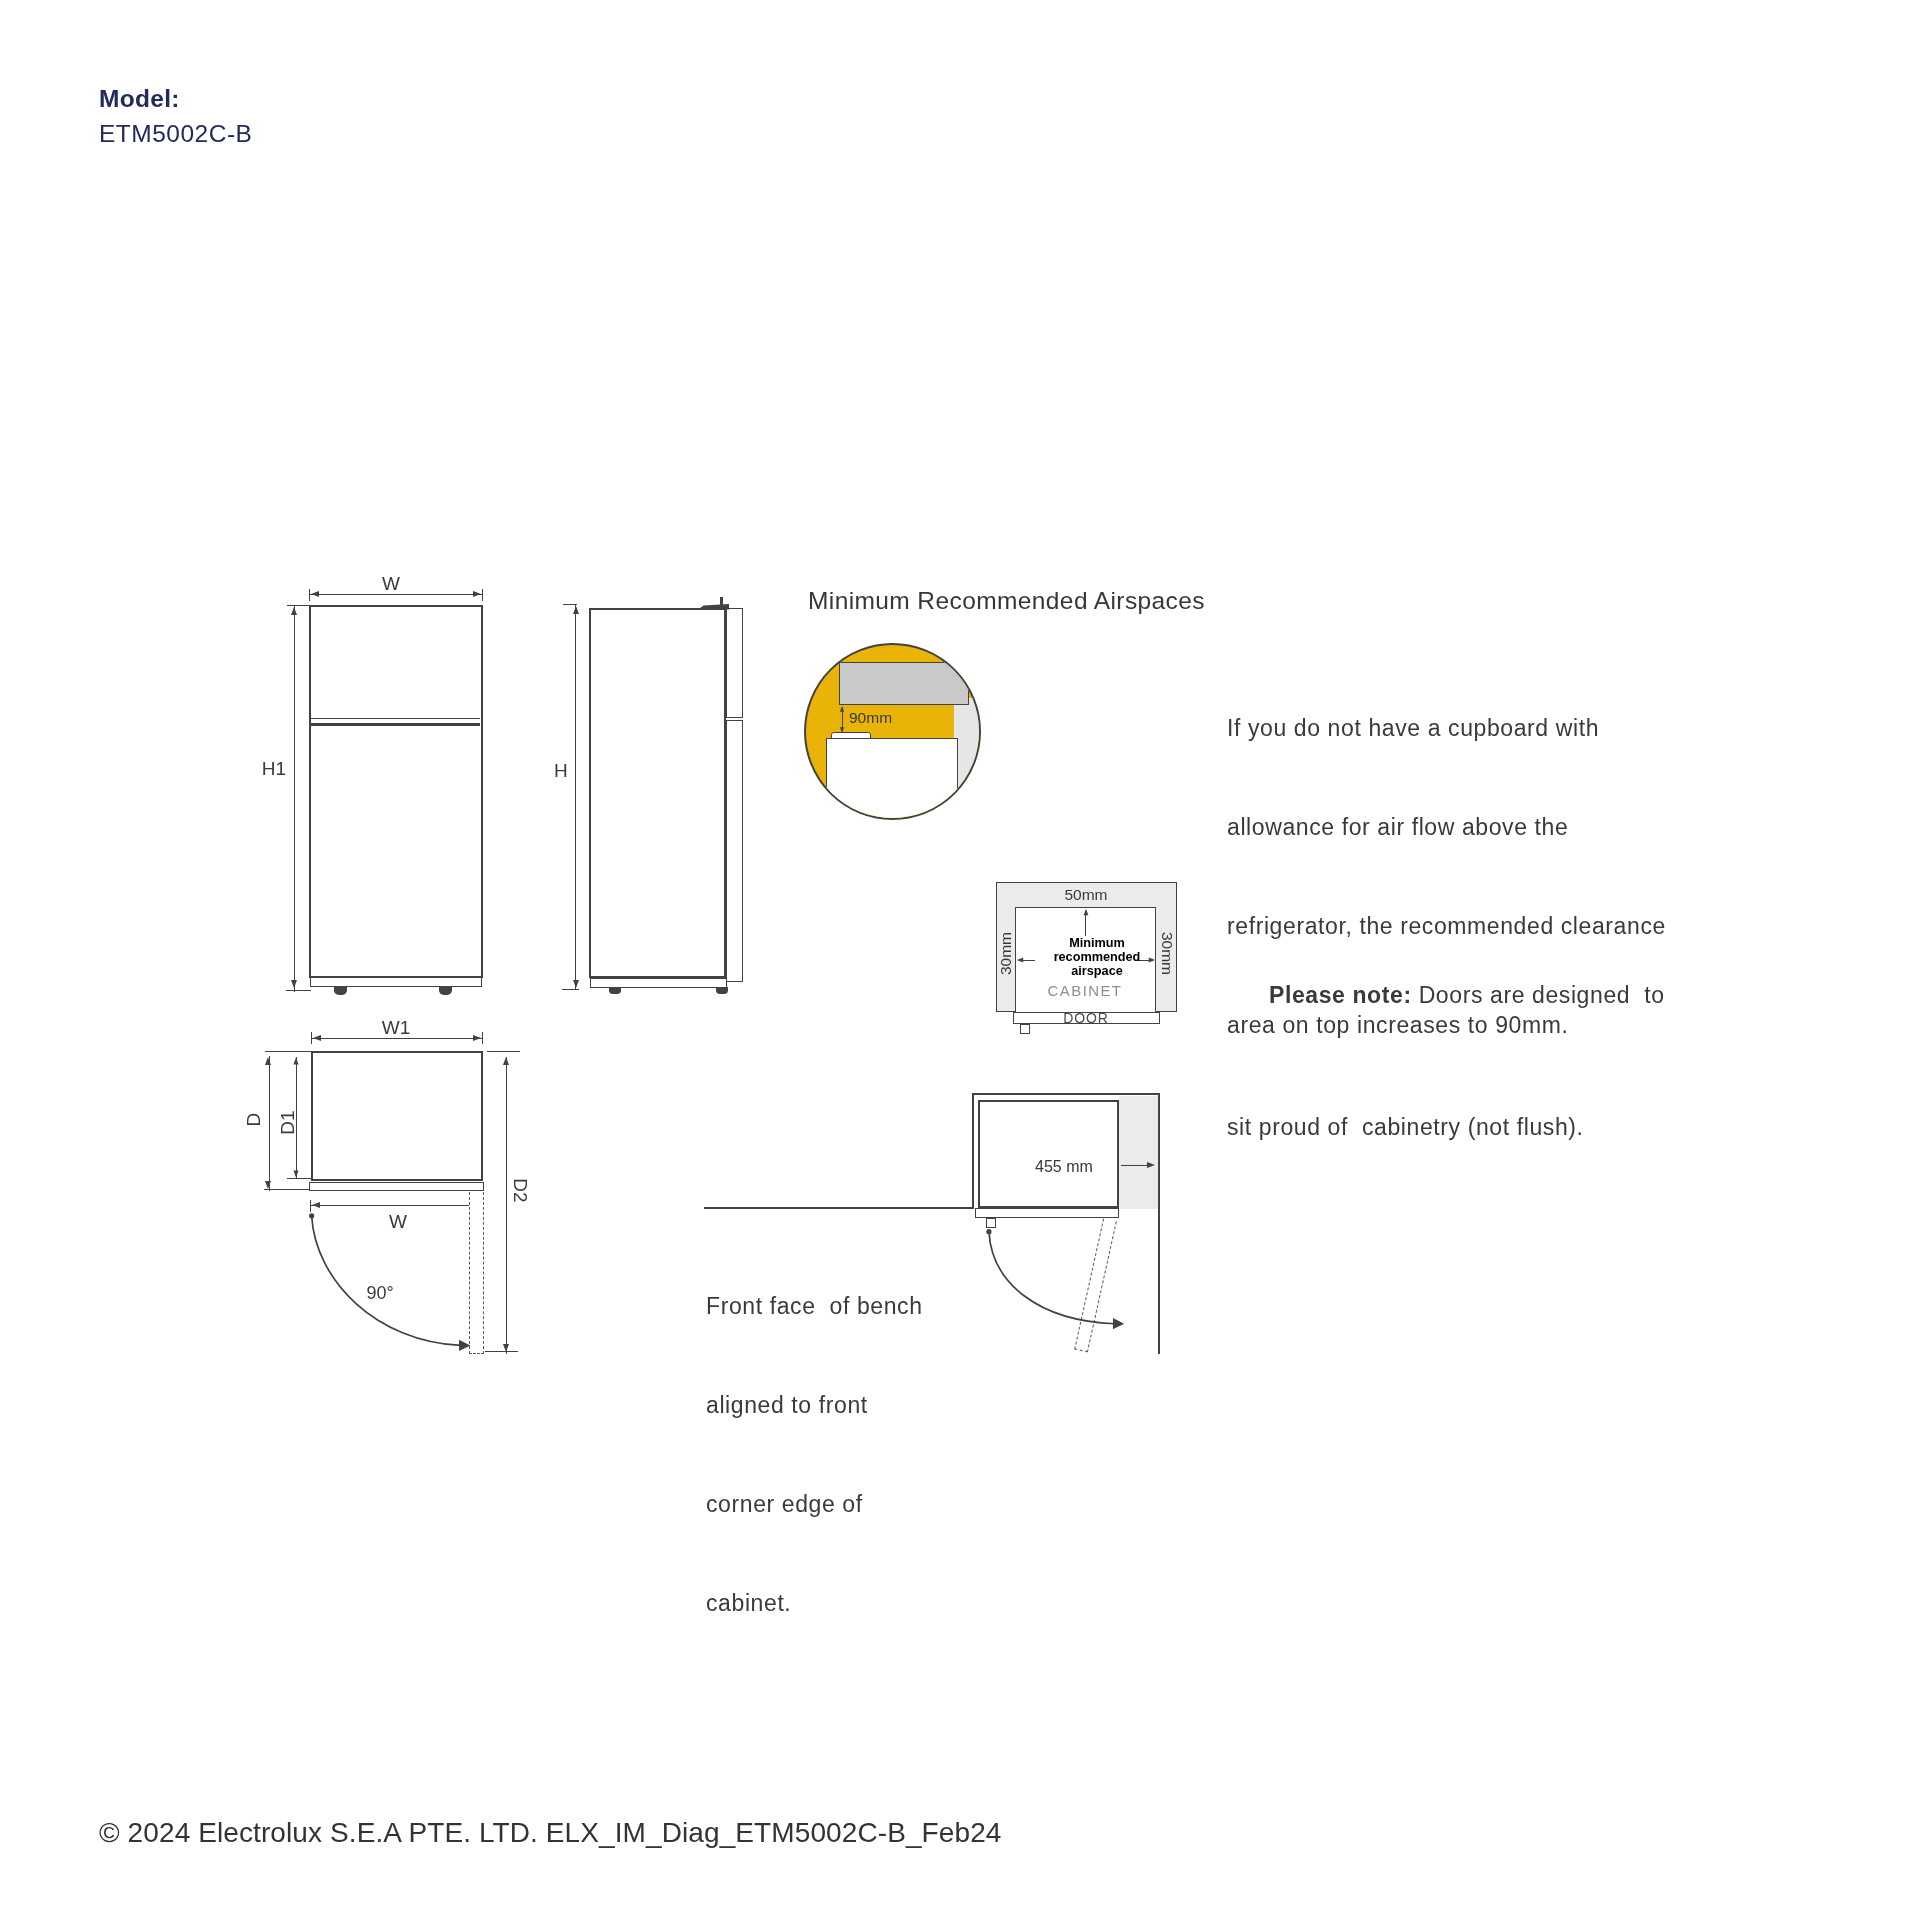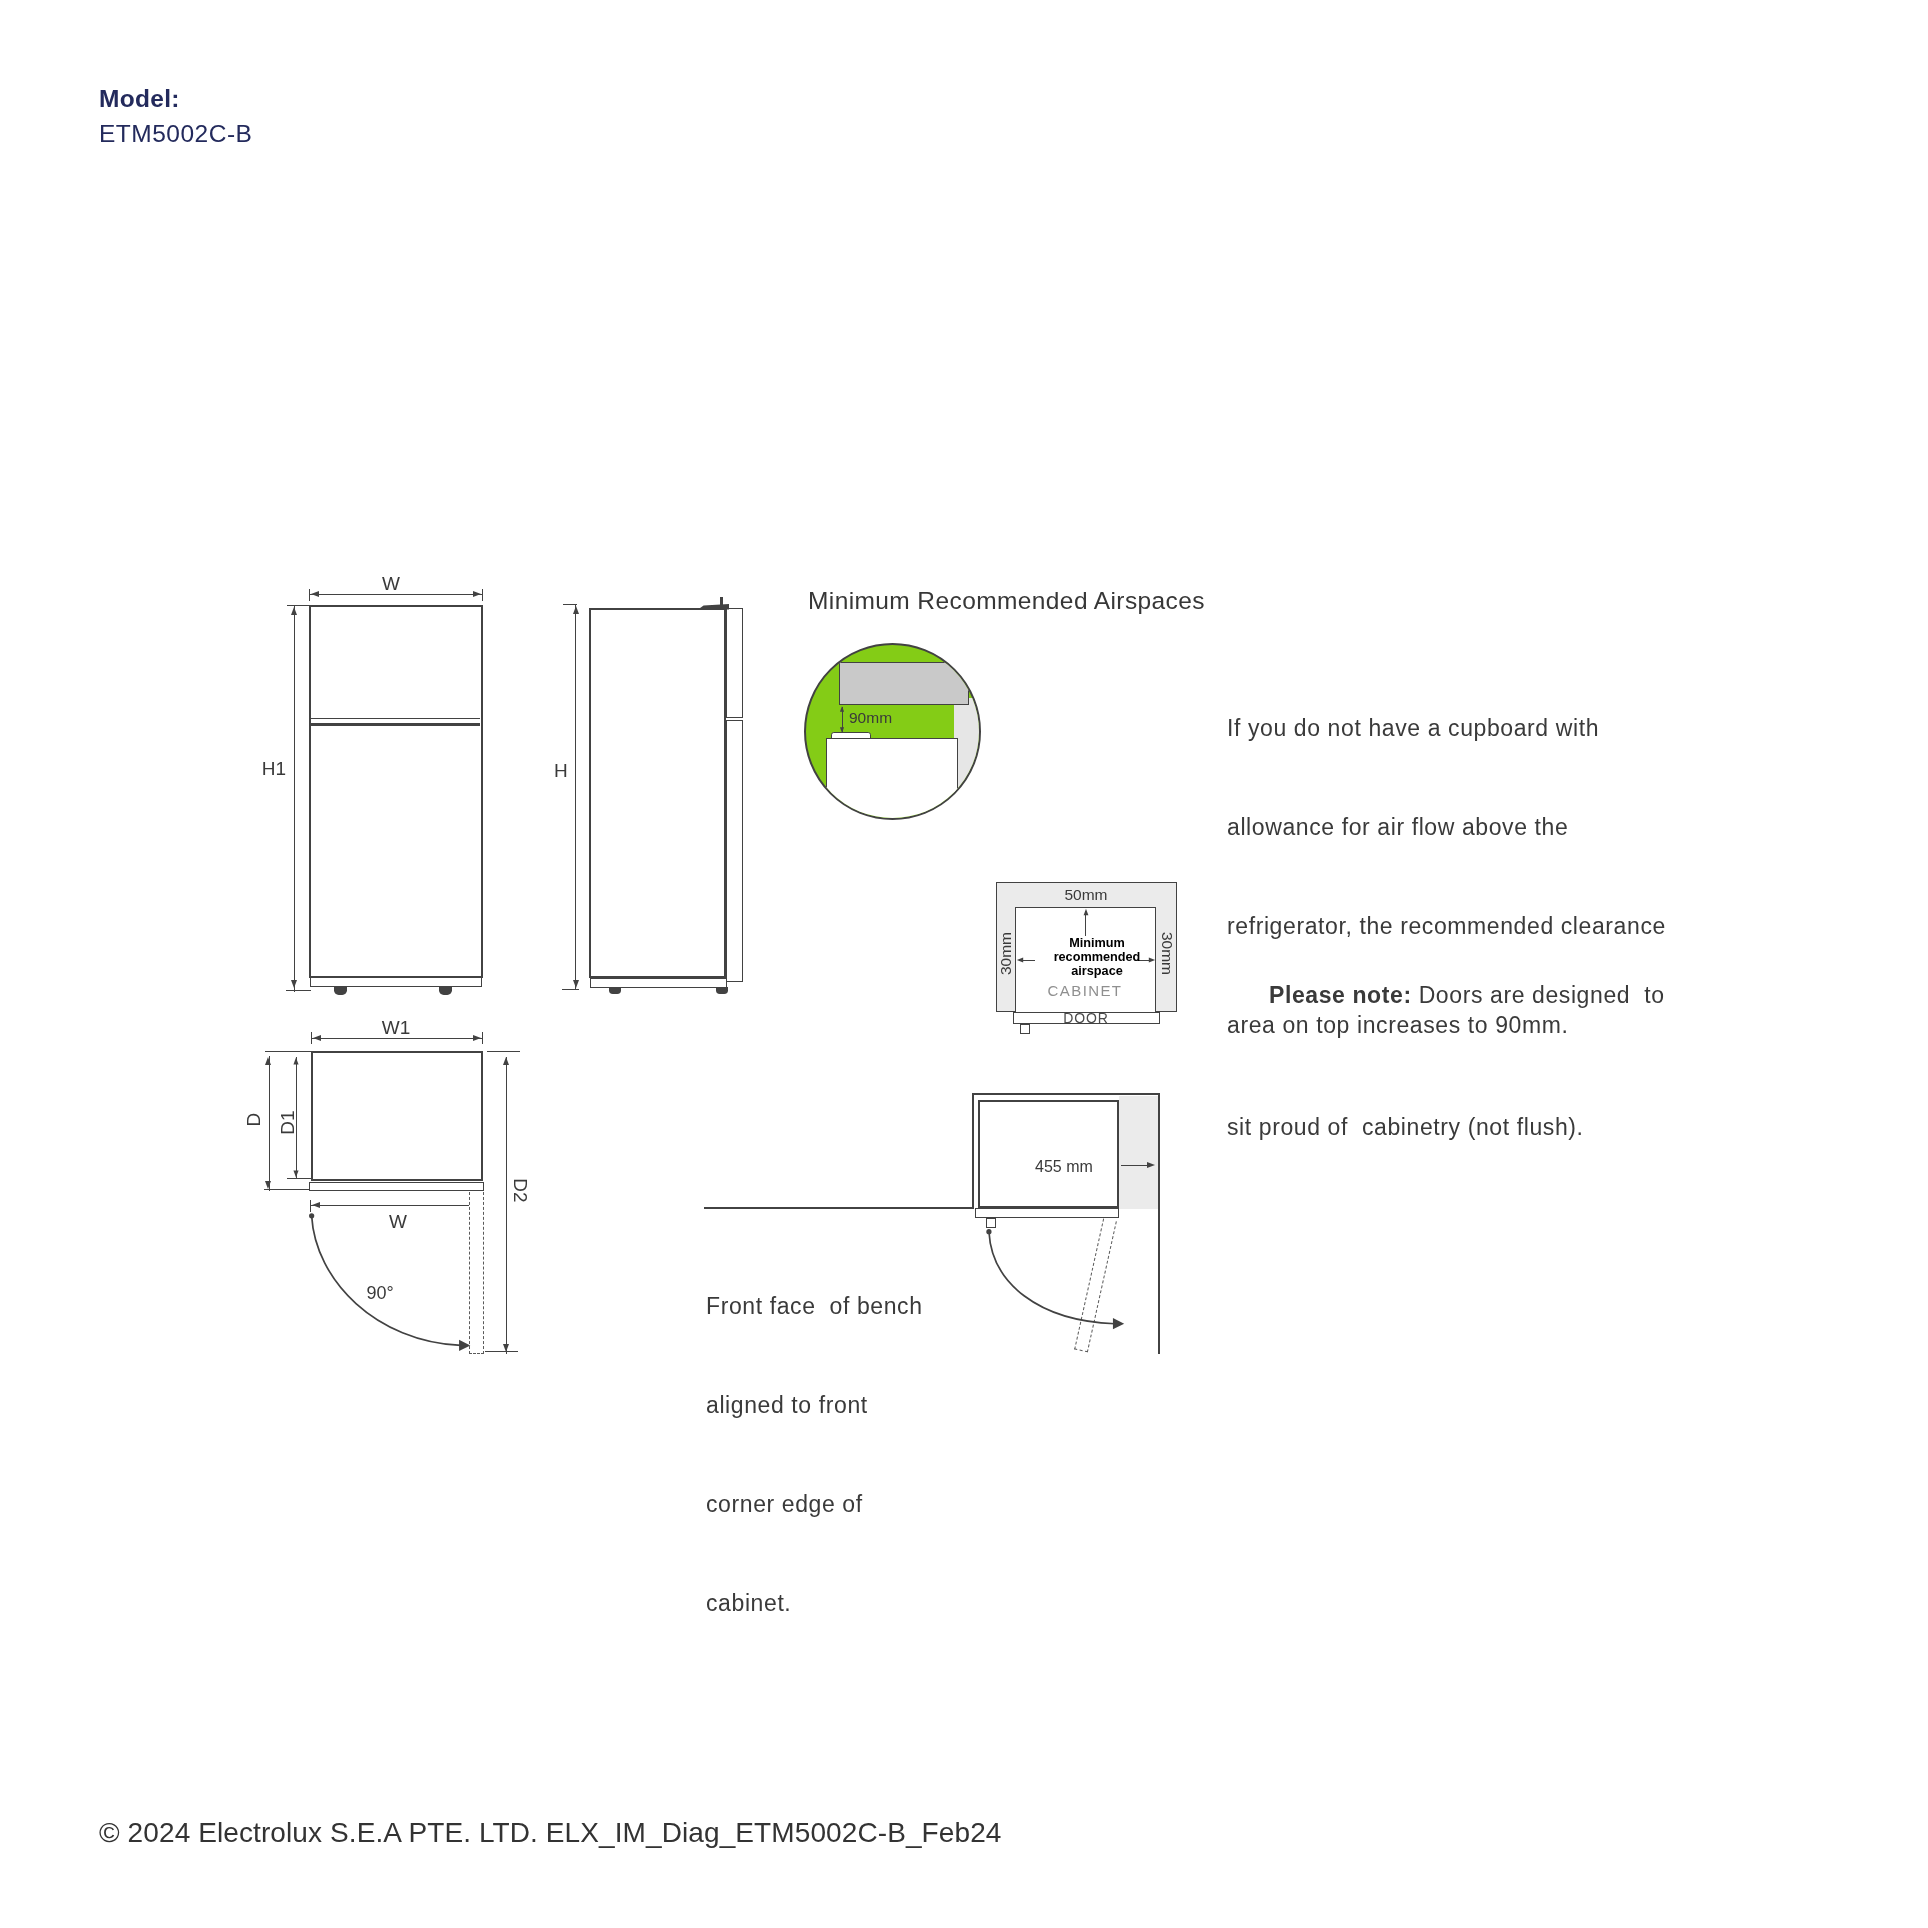--- a/index.html
+++ b/index.html
@@ -12,21 +12,21 @@
   .rlb{position:absolute;width:56px;height:19px;line-height:19px;font-size:16px;text-align:center;color:#3a3a3a;white-space:nowrap}
   .rot-l{transform:rotate(-90deg)}
   .rot-r{transform:rotate(90deg)}
   .pr{position:absolute;color:#3a3a3a;font-size:23px;line-height:33px;letter-spacing:0.6px;white-space:pre}
   .tri{position:absolute;width:0;height:0;border-style:solid}
   .t-u{border-width:0 3.3px 8.5px 3.3px;border-color:transparent transparent #424242 transparent}
   .t-d{border-width:8.5px 3.3px 0 3.3px;border-color:#424242 transparent transparent transparent}
   .t-l{border-width:3.3px 8.5px 3.3px 0;border-color:transparent #424242 transparent transparent}
   .t-r{border-width:3.3px 0 3.3px 8.5px;border-color:transparent transparent transparent #424242}
   .circle{position:absolute;width:177px;height:177px;border:2.4px solid #424242;border-radius:50%;
-          overflow:hidden;background:#84cc16;box-sizing:border-box}
+          overflow:hidden;background:#eab308;box-sizing:border-box}
   .dash{position:absolute;border-left:1.9px dashed #5a5a5a;border-right:1.9px dashed #5a5a5a;
         border-bottom:1.9px dashed #5a5a5a;box-sizing:border-box;background:#fff}
   .smlb{position:absolute;font-size:15.5px;color:#3a3a3a;white-space:nowrap}
 </style>
 </head>
 <body>
 
 <div class="page">
 
   <div class="ab" style="left:99px;top:85px;">

